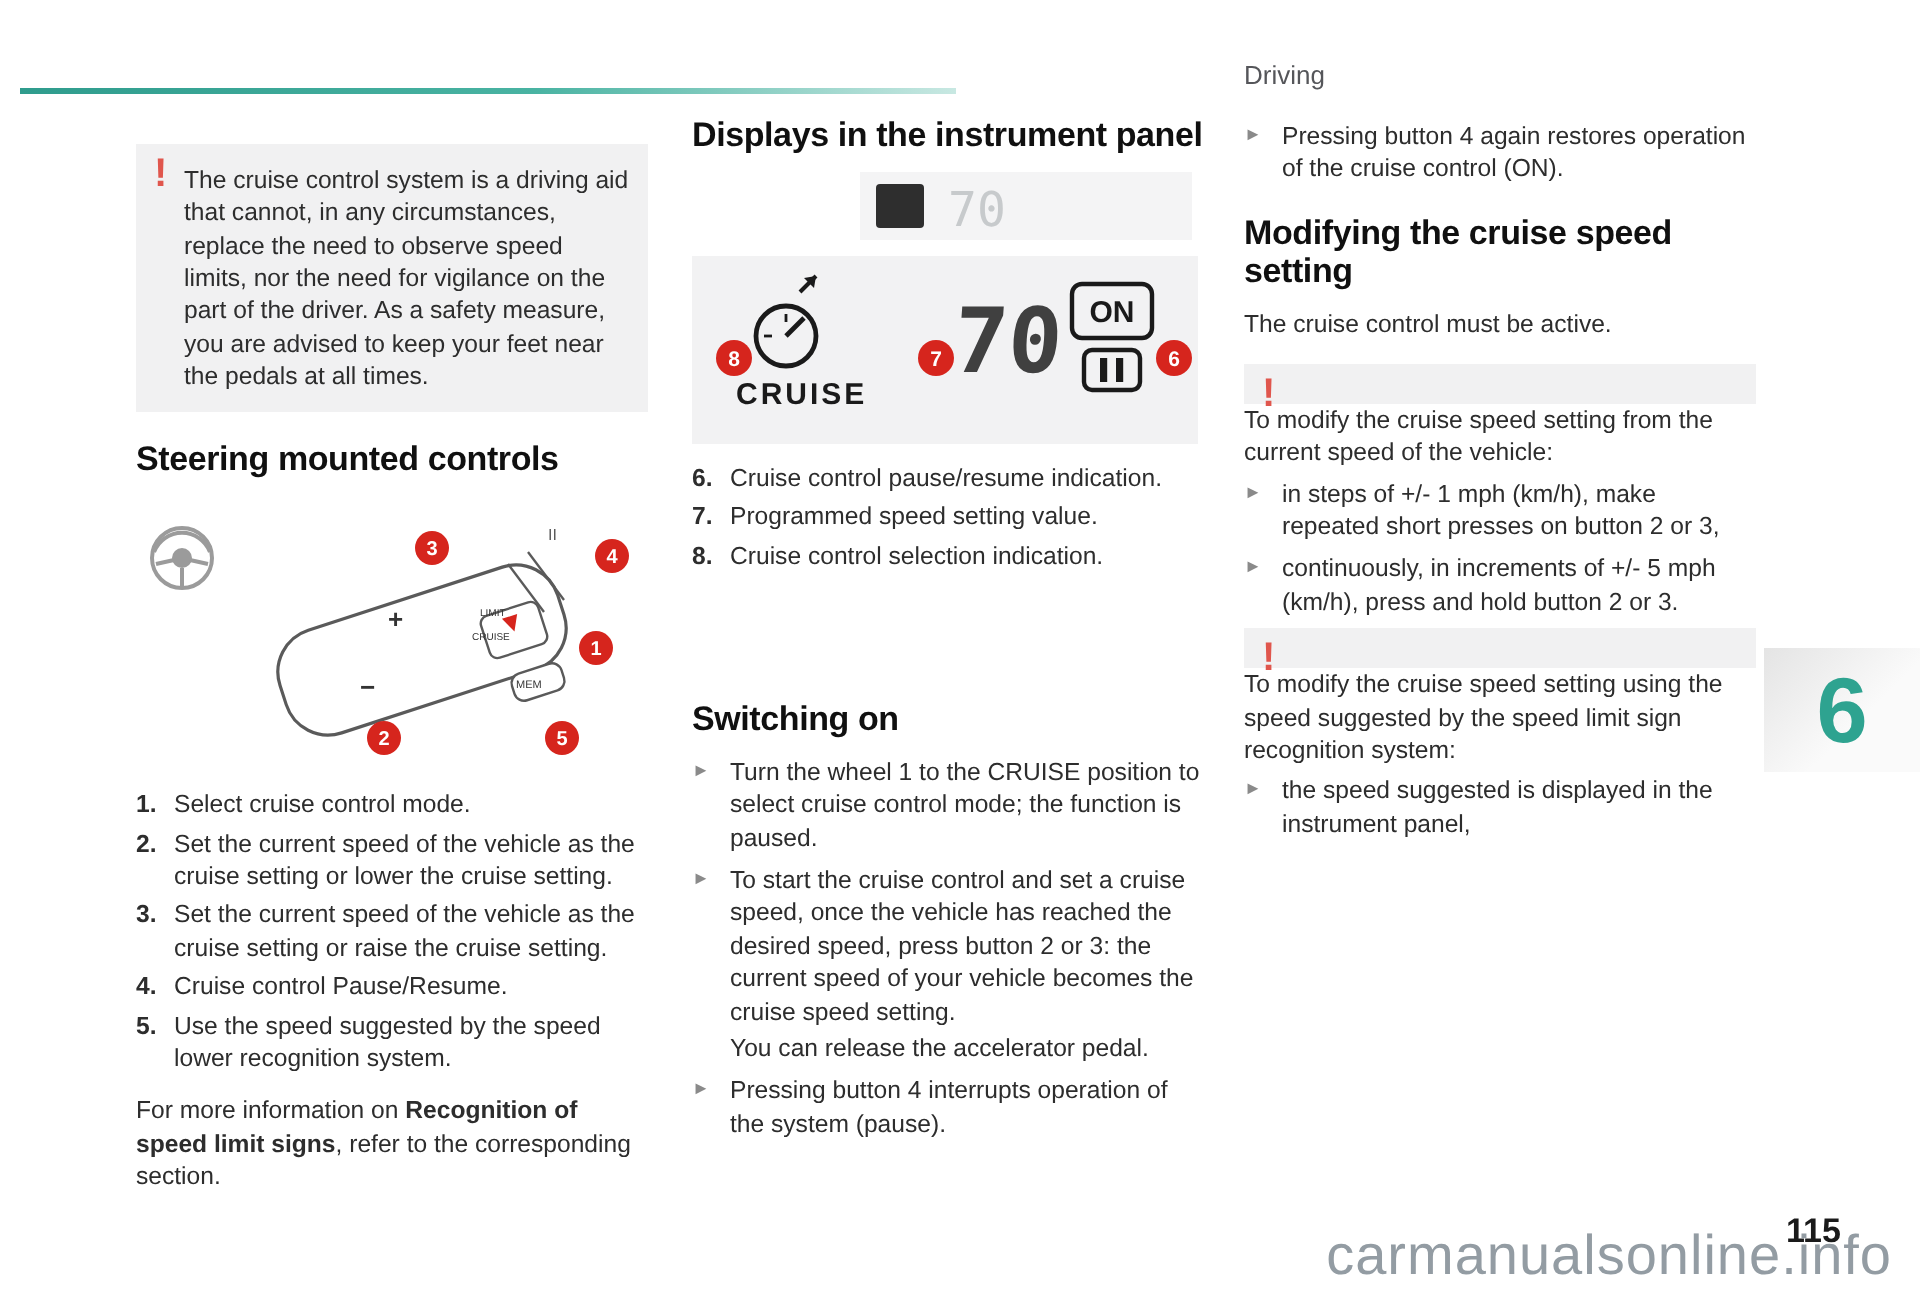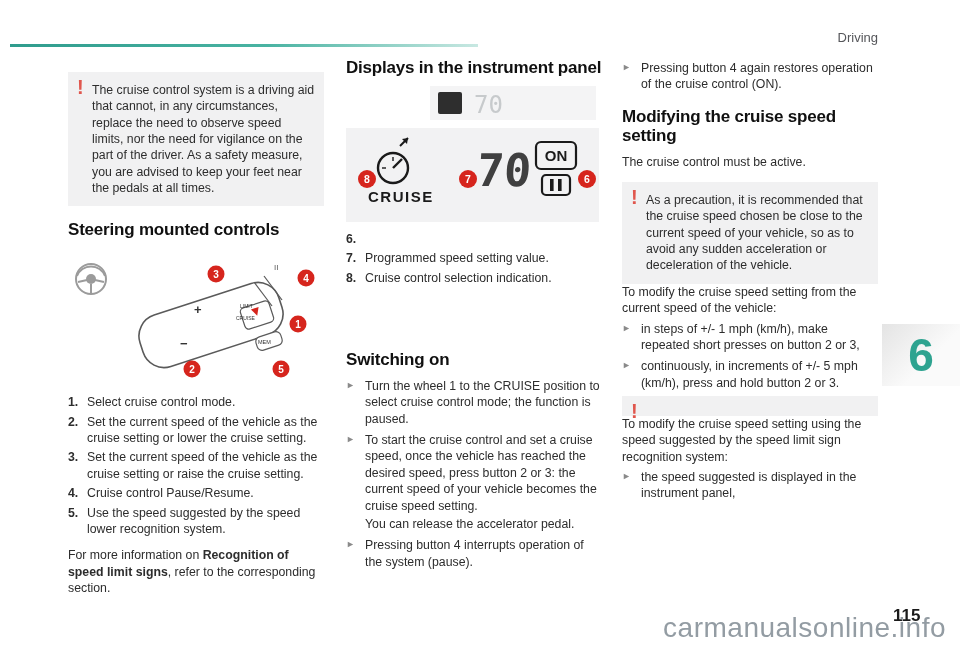--- a/index.html
+++ b/index.html
@@ -2,21 +2,21 @@
 <html><head>
 <meta charset="utf-8">
 <style>
   * { margin:0; padding:0; box-sizing:border-box; }
   html,body { background:#ffffff; }
   body { font-family:"Liberation Sans", sans-serif; }
   .page { position:relative; width:960px; height:649px; background:#ffffff; overflow:hidden; }
 
   .top-rule { position:absolute; left:10px; top:44px; width:468px; height:3px;
               background:linear-gradient(to right,#2f9c8d 0%, #49b3a2 55%, #c8e8e2 100%); }
-  .section-label { position:absolute; top:30px; left:622px; width:256px; text-align:right;
+  .section-label { position:absolute; top:30px; left:622px; width:256px; 
                    font-size:13px; color:#55565a; }
 
   .col { position:absolute; width:256px; font-size:12.3px; color:#2d2d2d; line-height:1.33; }
   #col1 { left:68px;  top:72px; }
   #col2 { left:346px; top:58px; }
   #col3 { left:622px; top:60px; }
 
   h1.sect { font-size:17px; font-weight:bold; color:#101010; line-height:1.12;
             margin:14px 0 9px 0; letter-spacing:-0.2px; }
   #col2 h1.first { margin-top:0; }
@@ -200,20 +200,21 @@
         <g>
           <circle cx="241" cy="51" r="9" fill="#d6251d"></circle>
           <text x="241" y="54.8" font-size="10.5" font-weight="bold" fill="#fff" text-anchor="middle">6</text>
         </g>
       </svg>
     </div>
 
     <div class="captions">
       <div class="step">
           <span class="n">6.</span>
+          <span>Cruise control pause/resume indication.</span>
         </div>
       <div class="step">
           <span class="n">7.</span>
           <span>Programmed speed setting value.</span>
         </div>
       <div class="step">
           <span class="n">8.</span>
           <span>Cruise control selection indication.</span>
         </div>
     </div>
@@ -243,21 +244,20 @@
         <span class="m">►</span>
         <span>Pressing button 4 again restores operation of the cruise control (ON).</span>
       </div>
 
     <h1 class="sect mt22">Modifying the cruise speed setting</h1>
 
     <p class="mt14">The cruise control must be active.</p>
 
     <div class="warnbox mt12">
       <span class="bang">!</span>
-      <p>As a precaution, it is recommended that the cruise speed chosen be close to the current speed of your vehicle, so as to avoid any sudden acceleration or deceleration of the vehicle.</p>
     </div>
 
     <p class="mt14">To modify the cruise speed setting from the current speed of the vehicle:</p>
 
     <div style="margin-top:4px;">
       <div class="bullet">
           <span class="m">►</span>
           <span>in steps of +/- 1 mph (km/h), make repeated short presses on button 2 or 3,</span>
         </div>
       <div class="bullet">

